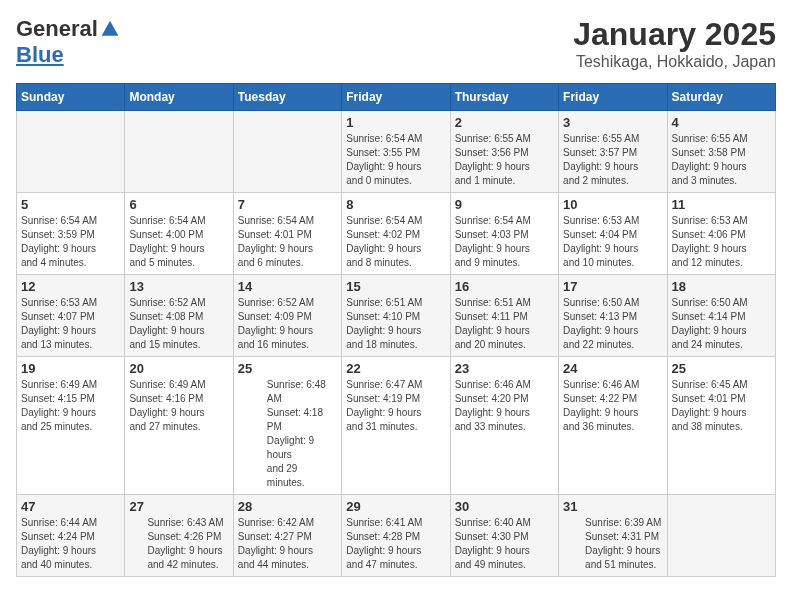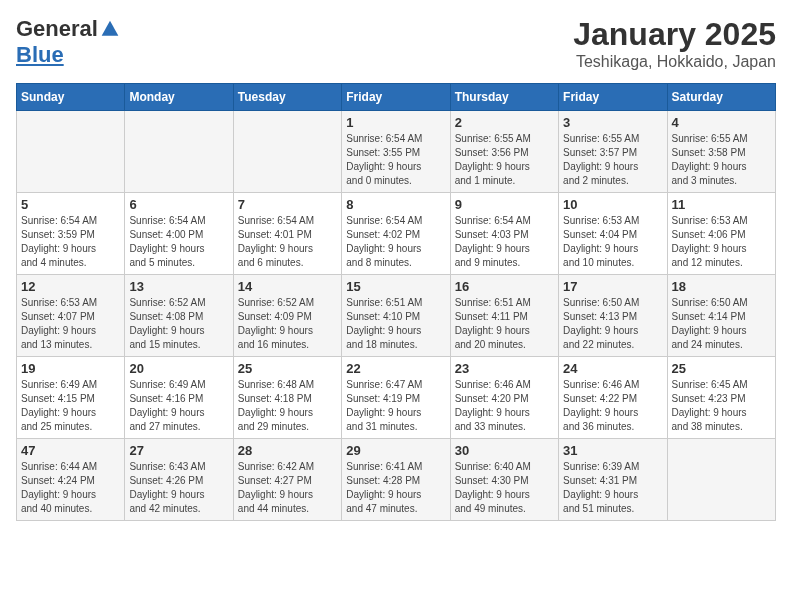--- a/index.html
+++ b/index.html
@@ -266,21 +266,21 @@
         </td>
         <td>
           <div class="day-number">20</div>
           <div class="day-info" style="white-space: pre-line;">Sunrise: 6:49 AM
 Sunset: 4:16 PM
 Daylight: 9 hours
 and 27 minutes.</div>
         </td>
         <td>
           <div class="day-number">25</div>
-          <div class="day-info" style="white-space: pre-line;">Sunrise: 6:48 AM
+          <div class="day-info" style="white-space: pre-line; margin-left: 29px;">Sunrise: 6:48 AM
 Sunset: 4:18 PM
 Daylight: 9 hours
 and 29 minutes.</div>
         </td>
         <td>
           <div class="day-number">22</div>
           <div class="day-info" style="white-space: pre-line;">Sunrise: 6:47 AM
 Sunset: 4:19 PM
 Daylight: 9 hours
 and 31 minutes.</div>
@@ -295,36 +295,36 @@
         <td>
           <div class="day-number">24</div>
           <div class="day-info" style="white-space: pre-line;">Sunrise: 6:46 AM
 Sunset: 4:22 PM
 Daylight: 9 hours
 and 36 minutes.</div>
         </td>
         <td>
           <div class="day-number">25</div>
           <div class="day-info" style="white-space: pre-line;">Sunrise: 6:45 AM
-Sunset: 4:23 PM
+Sunset: 4:01 PM
 Daylight: 9 hours
 and 38 minutes.</div>
         </td>
       </tr>
       <tr>
         <td>
           <div class="day-number">47</div>
           <div class="day-info" style="white-space: pre-line;">Sunrise: 6:44 AM
 Sunset: 4:24 PM
 Daylight: 9 hours
 and 40 minutes.</div>
         </td>
         <td>
           <div class="day-number">27</div>
-          <div class="day-info" style="white-space: pre-line;">Sunrise: 6:43 AM
+          <div class="day-info" style="white-space: pre-line; margin-left: 18px;">Sunrise: 6:43 AM
 Sunset: 4:26 PM
 Daylight: 9 hours
 and 42 minutes.</div>
         </td>
         <td>
           <div class="day-number">28</div>
           <div class="day-info" style="white-space: pre-line;">Sunrise: 6:42 AM
 Sunset: 4:27 PM
 Daylight: 9 hours
 and 44 minutes.</div>
@@ -338,21 +338,21 @@
         </td>
         <td>
           <div class="day-number">30</div>
           <div class="day-info" style="white-space: pre-line;">Sunrise: 6:40 AM
 Sunset: 4:30 PM
 Daylight: 9 hours
 and 49 minutes.</div>
         </td>
         <td>
           <div class="day-number">31</div>
-          <div class="day-info" style="white-space: pre-line;">Sunrise: 6:39 AM
+          <div class="day-info" style="white-space: pre-line; margin-left: 22px;">Sunrise: 6:39 AM
 Sunset: 4:31 PM
 Daylight: 9 hours
 and 51 minutes.</div>
         </td>
         <td class="empty-cell"></td>
       </tr>
     </tbody>
 </table>
 
 </body></html>

